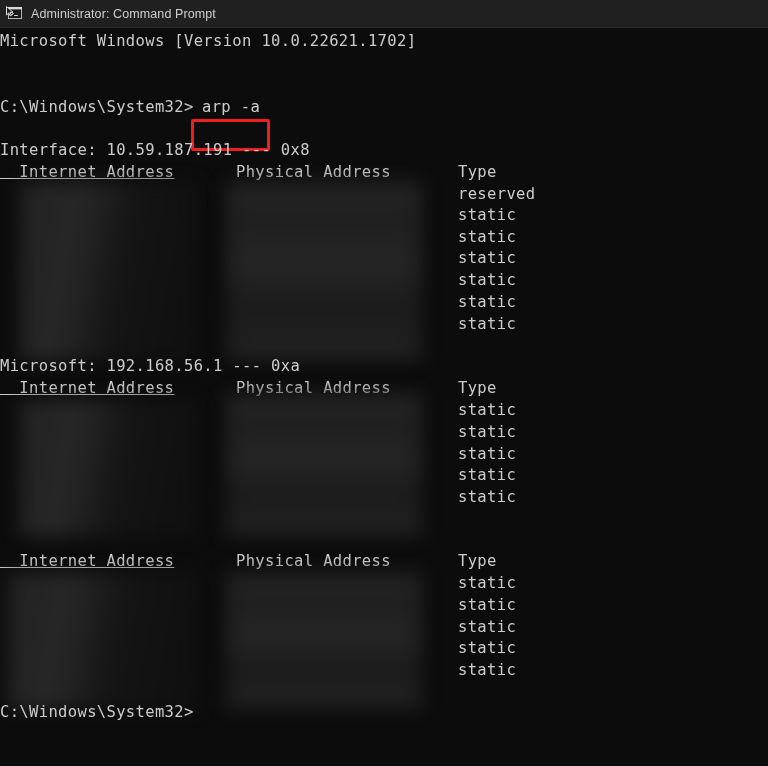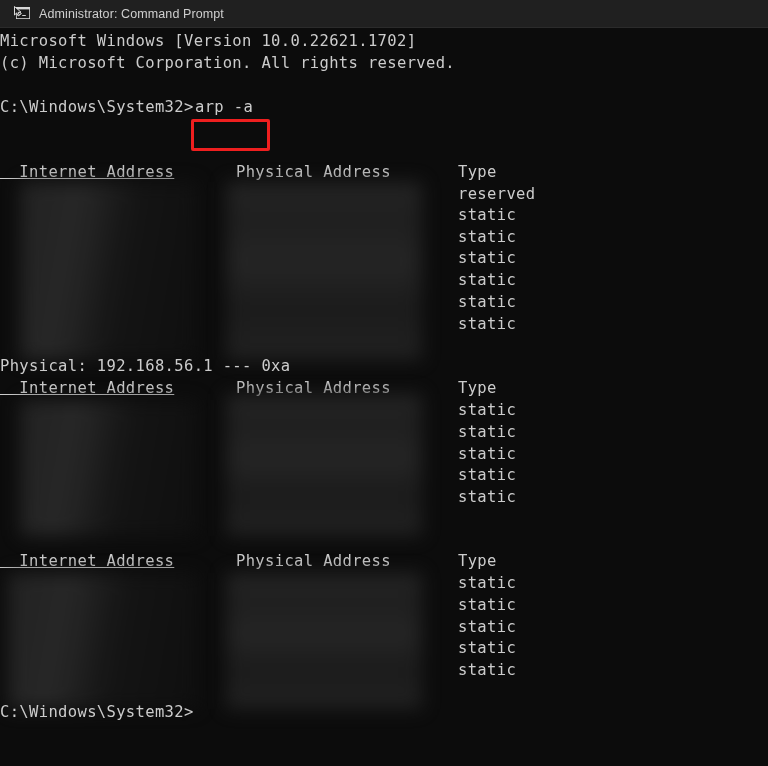--- a/index.html
+++ b/index.html
@@ -19,21 +19,20 @@
   .titlebar {
     position: absolute;
     left: 0; top: 0;
     width: 768px;
     height: 28px;
     background: #202020;
     display: flex;
     align-items: center;
     border-bottom: 1px solid #2b2b2b;
     box-sizing: border-box;
-    padding-left: 8px;
   }
   .titlebar-icon {
     width: 17px;
     height: 15px;
     margin-left: 6px;
     margin-right: 8px;
     position: relative;
     flex: 0 0 auto;
   }
   .titlebar-title {
@@ -99,42 +98,42 @@
       <rect x="8.2" y="9.0" width="3.6" height="0.9" fill="#e8e8e8"></rect>
       <path d="M0.5 0.5 L0.5 9.0 L2.7 6.9 L4.1 9.9 L5.4 9.2 L4.1 6.4 L7.0 6.2 Z" fill="#1c1c1c" stroke="#efefef" stroke-width="0.9" stroke-linejoin="round"></path>
     </svg>
   </span>
   <span class="titlebar-title">Administrator: Command Prompt</span>
 </div>
 
 <div class="console">
 
   <div class="line" style="left:0px; top:3px;">Microsoft Windows [Version 10.0.22621.1702]</div>
-  <div class="line" style="left:0px; top:25px;">(c) Microsoft Corporation. All rights reserved.</div>
 
   <div class="line" style="left:0px; top:69px;">C:\Windows\System32&gt;</div>
-  <div class="line" style="left:195px; top:69px;">arp -a</div>
+  <div class="line" style="left:202px; top:69px;">arp -a</div>
   <div class="redbox" style="left:191px; top:91px; width:79px; height:32px;"></div>
 
+  <div class="line" style="left:0px; top:112px;">Interface: 10.59.187.191 --- 0x8</div>
   <div class="line col-inet" style="left:0px; top:134px;">  Internet Address</div>
   <div class="line col-phys" style="left:236px; top:134px;">Physical Address</div>
   <div class="line col-type" style="left:458px; top:134px;">Type</div>
 
   <div class="blurbox inet" style="left:20px; top:154px; width:178px; height:178px;"></div>
   <div class="blurbox phys" style="left:226px; top:154px; width:196px; height:178px;"></div>
 
   <div class="line" style="left:458px; top:156px;">reserved</div>
   <div class="line" style="left:458px; top:177px;">static</div>
   <div class="line" style="left:458px; top:199px;">static</div>
   <div class="line" style="left:458px; top:220px;">static</div>
   <div class="line" style="left:458px; top:242px;">static</div>
   <div class="line" style="left:458px; top:264px;">static</div>
   <div class="line" style="left:458px; top:286px;">static</div>
 
-  <div class="line" style="left:0px; top:328px;">Physical: 192.168.56.1 --- 0xa</div>
+  <div class="line" style="left:0px; top:328px;">Microsoft: 192.168.56.1 --- 0xa</div>
   <div class="line col-inet" style="left:0px; top:350px;">  Internet Address</div>
   <div class="line col-phys" style="left:236px; top:350px;">Physical Address</div>
   <div class="line col-type" style="left:458px; top:350px;">Type</div>
 
   <div class="blurbox inet" style="left:20px; top:372px; width:178px; height:136px;"></div>
   <div class="blurbox phys" style="left:226px; top:366px; width:196px; height:142px;"></div>
 
   <div class="line" style="left:458px; top:372px;">static</div>
   <div class="line" style="left:458px; top:394px;">static</div>
   <div class="line" style="left:458px; top:416px;">static</div>

